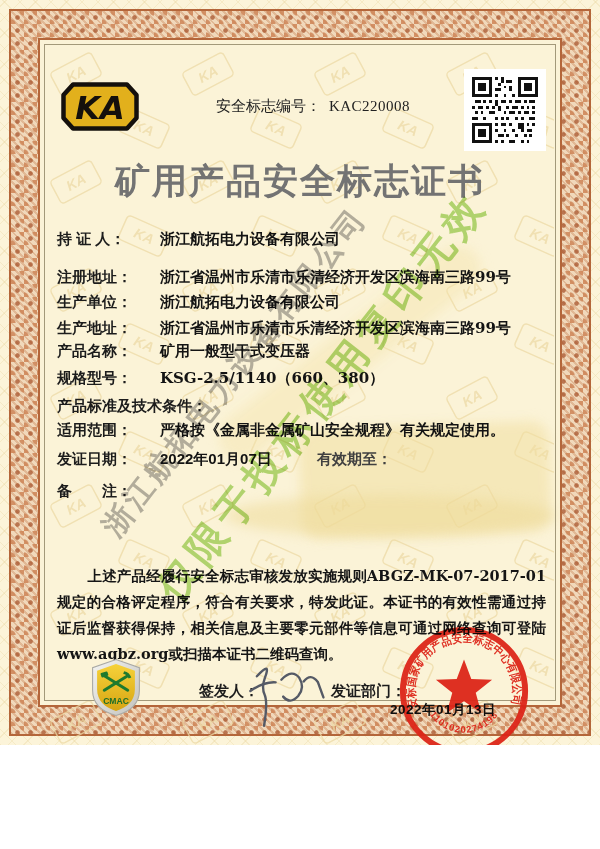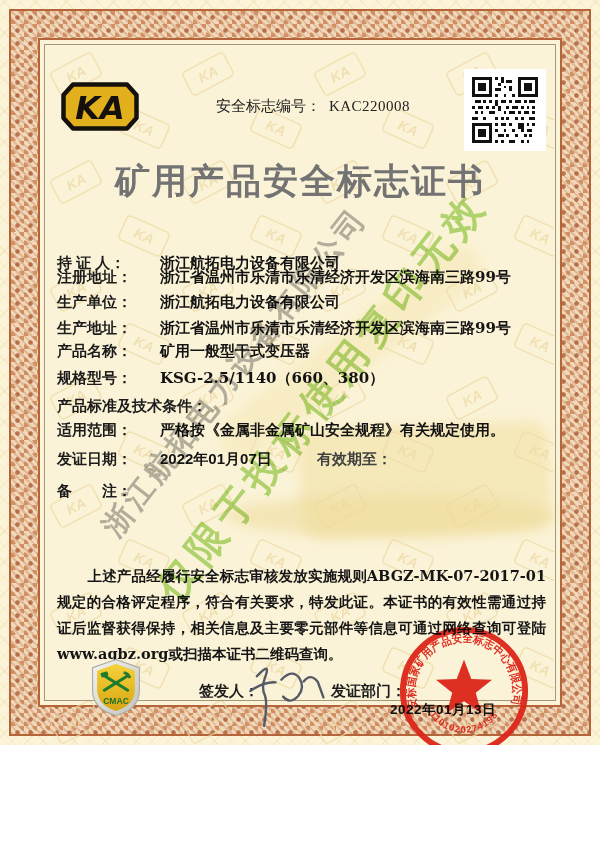--- a/index.html
+++ b/index.html
@@ -120,21 +120,21 @@
           <rect x="3" y="3" width="3" height="3"></rect>
             <rect x="19" y="3" width="3" height="3"></rect>
             <rect x="3" y="19" width="3" height="3"></rect>
           <path d="M9 1h1v1H9z M11 1h1v2h-1z M13 2h2v1h-2z M10 3h1v1h-1z M12 4h1v1h-1z M14 4h1v2h-1z M9 5h2v1H9z M9 7h1v1H9z M12 7h1v1h-1z M15 7h1v1h-1z M2 9h2v1H2z M5 9h1v1H5z M7 9h1v1H7z M9 9h1v2H9z M11 9h2v1h-2z M14 9h1v1h-1z M16 9h2v1h-2z M19 9h1v1h-1z M21 9h2v1h-2z M1 11h1v1H1z M3 11h2v1H3z M6 11h1v1H6z M8 11h1v1H8z M10 11h1v2h-1z M13 11h1v1h-1z M15 11h2v1h-2z M18 11h1v1h-1z M20 11h1v1h-1z M22 11h1v1h-1z M2 13h1v1H2z M4 13h1v1H4z M7 13h2v1H7z M12 13h1v1h-1z M14 13h2v1h-2z M17 13h1v1h-1z M19 13h2v1h-2z M22 13h1v1h-1z M1 15h2v1H1z M5 15h1v1H5z M9 15h1v1H9z M11 15h1v1h-1z M13 15h1v1h-1z M16 15h1v1h-1z M18 15h1v1h-1z M21 15h2v1h-2z M9 17h1v1H9z M11 17h2v1h-2z M14 17h1v1h-1z M17 17h2v2h-2z M20 17h1v1h-1z M22 17h1v1h-1z M9 19h1v1H9z M12 19h1v1h-1z M15 19h1v1h-1z M18 19h1v1h-1z M20 19h2v1h-2z M10 21h2v1h-2z M13 21h1v1h-1z M16 21h1v1h-1z M19 21h1v1h-1z M21 21h1v1h-1z M9 23h1v1H9z M11 23h1v1h-1z M14 23h2v1h-2z M18 23h1v1h-1z M20 23h1v1h-1z"></path>
         </g>
       </svg>
     </div>
 
     <div class="title">矿用产品安全标志证书</div>
 
-    <div class="row" style="top:254px">
+    <div class="row" style="top:230px">
       <span class="lab">持 证 人：</span>
       <span class="val">浙江航拓电力设备有限公司</span>
     </div>
     <div class="row" style="top:268px">
       <span class="lab">注册地址：</span>
       <span class="val">浙江省温州市乐清市乐清经济开发区滨海南三路99号</span>
     </div>
     <div class="row" style="top:293px">
       <span class="lab">生产单位：</span>
       <span class="val">浙江航拓电力设备有限公司</span>

